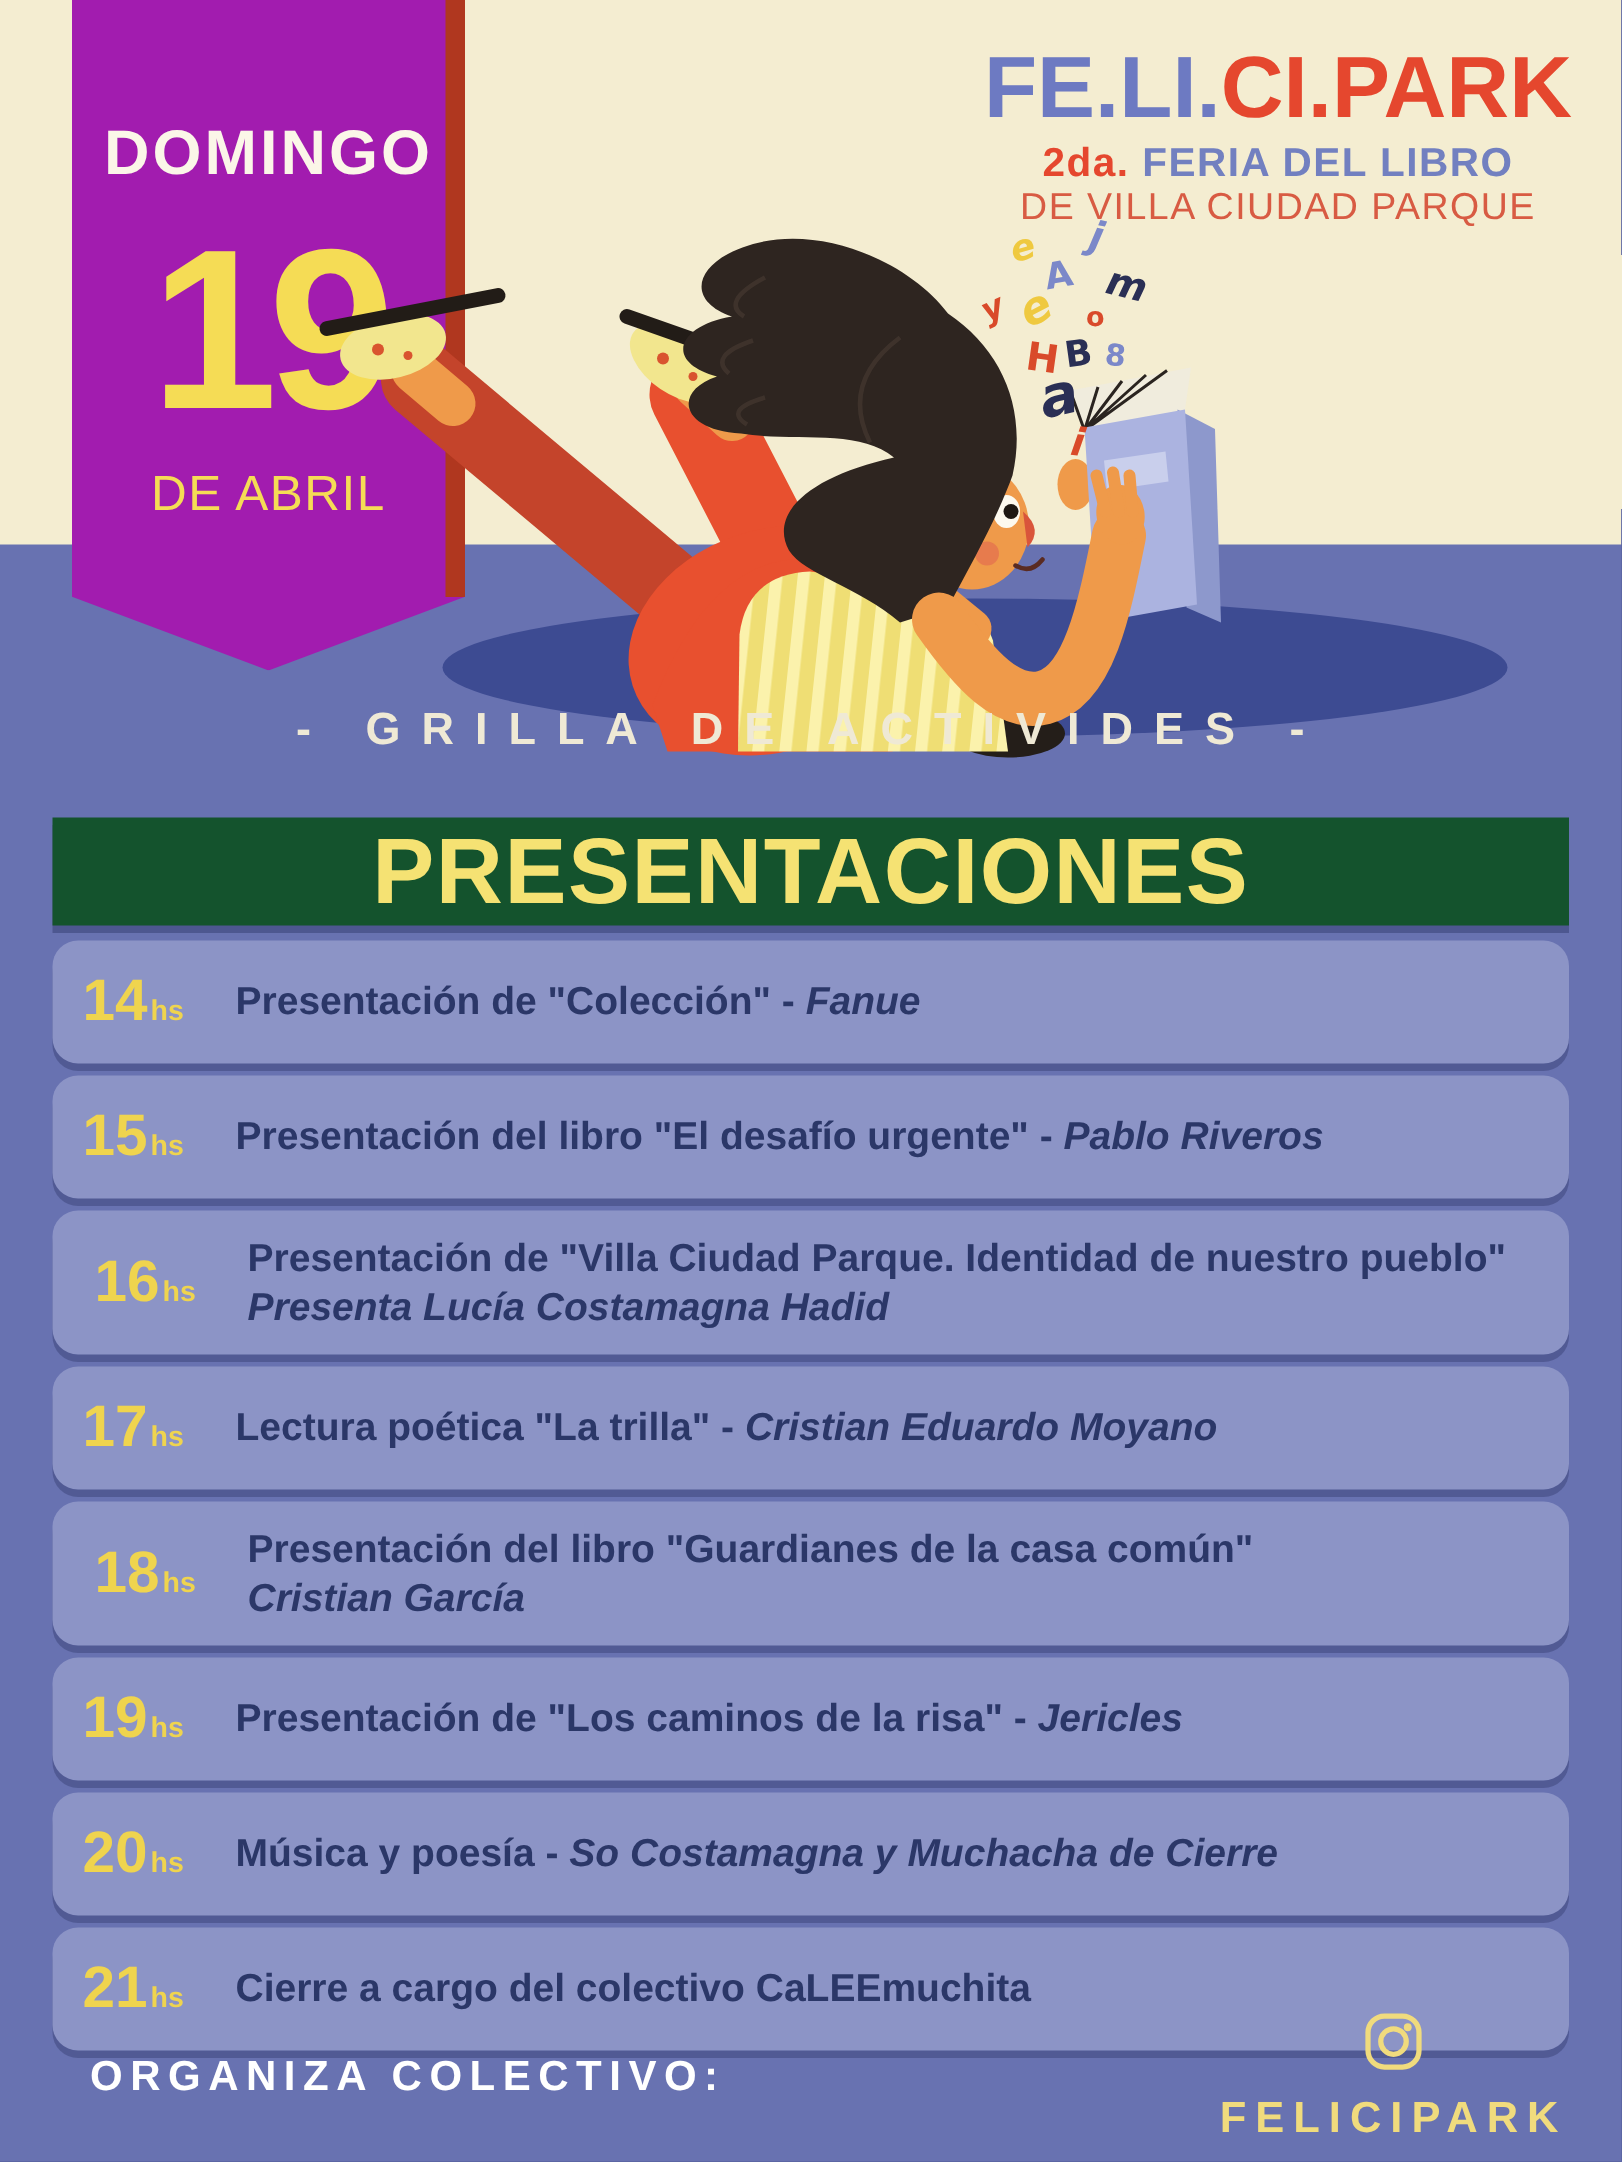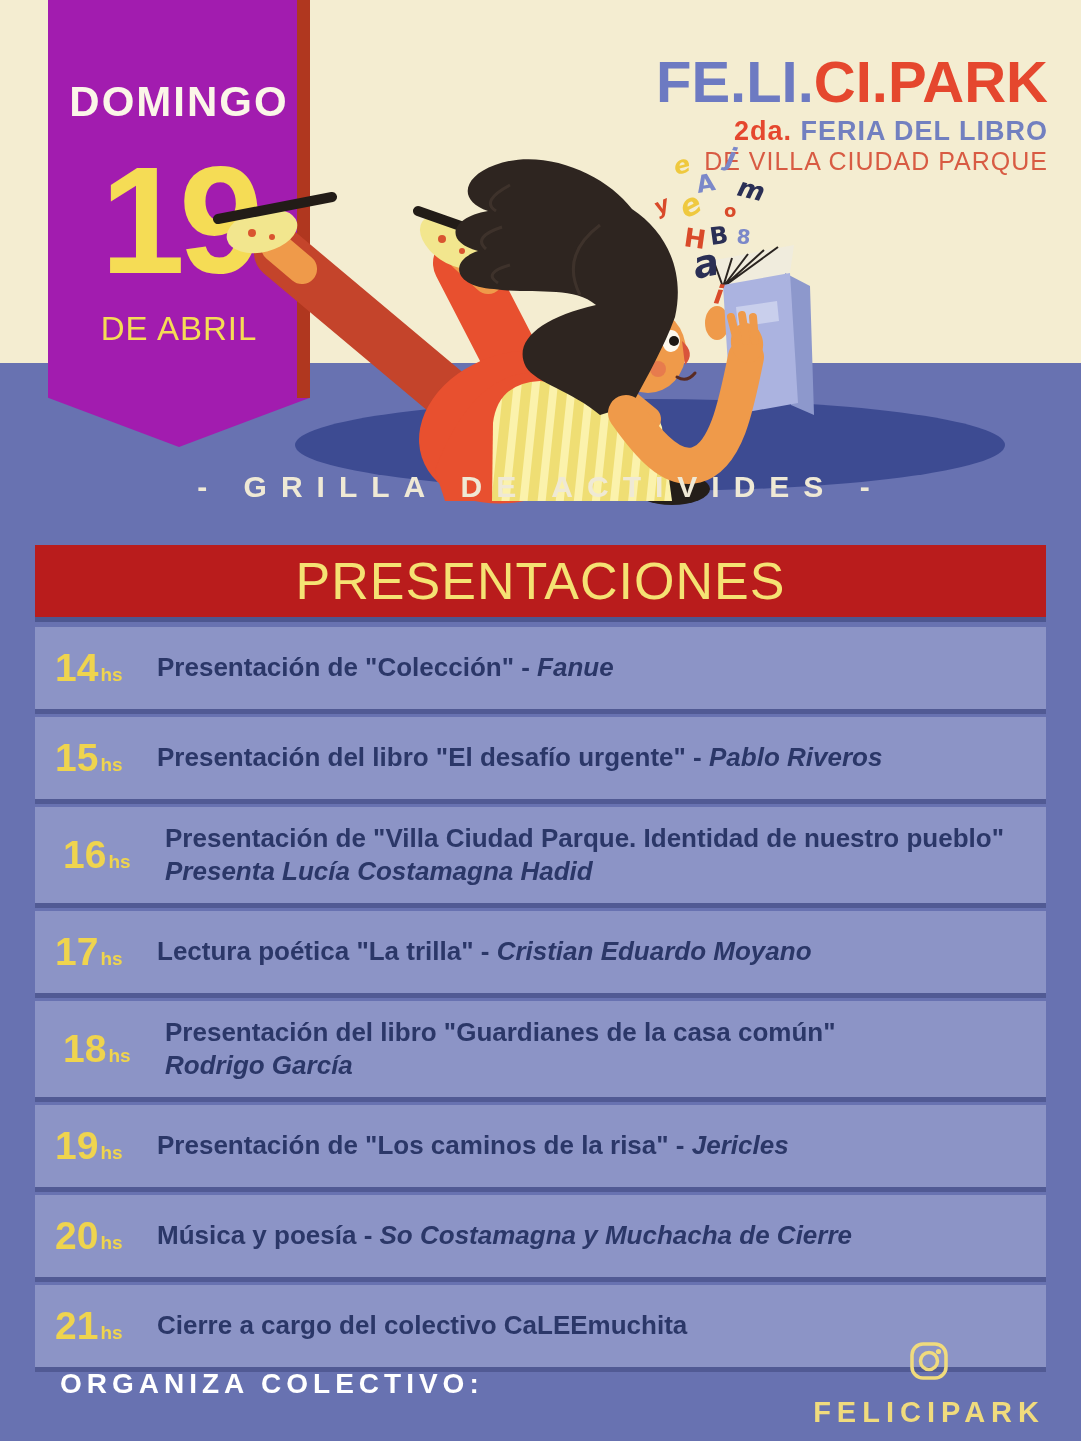--- a/index.html
+++ b/index.html
@@ -11,40 +11,40 @@
 
   
   .ribbon{position:absolute;left:48px;top:0;width:262px;height:447px;background:#a21caf;
           clip-path:polygon(0 0,100% 0,100% 89%,50% 100%,0 89%);text-align:center;}
   .ribbon-fold{position:absolute;right:0;top:0;width:13px;height:398px;background:#B0371F;}
   .ribbon-day{margin-top:78px;color:#FBF6E8;font-size:42px;font-weight:bold;letter-spacing:2px;}
   .ribbon-number{margin-top:18px;color:#F5DC55;font-size:152px;font-weight:bold;line-height:1;letter-spacing:-6px;}
   .ribbon-month{margin-top:14px;color:#F5DC55;font-size:33px;font-weight:normal;letter-spacing:1px;}
 
   
-  .logo{position:absolute;right:33px;top:52px;text-align:right;line-height:1.05;}
+  .logo{position:absolute;right:33px;top:29px;text-align:center;line-height:1.05;}
   .logo-title{font-size:58px;font-weight:bold;letter-spacing:0;}
   .logo-title .blue{color:#6D7AC2;}
   .logo-title .red{color:#E5472E;}
   .logo-sub1{margin-top:4px;font-size:27px;font-weight:bold;color:#7280C0;letter-spacing:1px;}
   .logo-sub1 .red{color:#E5472E;}
   .logo-sub2{margin-top:3px;font-size:25px;color:#D85B43;letter-spacing:1px;}
 
   
   .grilla{position:absolute;left:0;top:470px;width:100%;text-align:center;color:#EFE9D5;
           font-size:30px;font-weight:bold;letter-spacing:14px;}
 
   
   .board{position:absolute;left:35px;right:35px;top:545px;}
-  .board-title{background:#b91c1c;min-height:72px;display:flex;align-items:center;justify-content:center;
-               color:#F5E273;font-size:52px;font-weight:normal;letter-spacing:1px;
+  .board-title{background:#14532d;min-height:72px;display:flex;align-items:center;justify-content:center;
+               color:#F5E273;font-size:62px;font-weight:bold;letter-spacing:1px;
                box-shadow:0 5px 0 rgba(30,38,82,.35);}
   .rows{margin-top:10px;display:flex;flex-direction:column;gap:8px;}
   .row{background:#8C94C6;min-height:70px;display:flex;align-items:center;padding:6px 20px;
-       box-shadow:0 5px 0 rgba(30,38,82,.30);}
+       box-shadow:0 5px 0 rgba(30,38,82,.30);border-radius:17px;}
   .row.tall{min-height:84px;padding-left:28px;}
   .time{flex:0 0 102px;color:#EFD44E;white-space:nowrap;}
   .t-num{font-size:39px;font-weight:bold;}
   .t-unit{font-size:19px;font-weight:bold;margin-left:2px;}
   .desc{color:#2B3768;font-size:26px;font-weight:600;line-height:1.28;}
   .it{font-style:italic;}
   .l2:empty{display:none;}
 
   
   .footer{position:absolute;left:60px;right:36px;top:1352px;height:64px;display:flex;align-items:center;}
@@ -196,21 +196,21 @@
         <div class="time"><span class="t-num">17</span><span class="t-unit">hs</span></div>
         <div class="desc">
             <div class="l1"><span>Lectura poética "La trilla" - </span><span class="it">Cristian Eduardo Moyano</span></div>
           </div>
       </div>
 
       <div class="row tall">
         <div class="time"><span class="t-num">18</span><span class="t-unit">hs</span></div>
         <div class="desc">
             <div class="l1"><span>Presentación del libro "Guardianes de la casa común"</span><span class="it"></span></div>
-            <div class="l2 it">Rodrigo García</div>
+            <div class="l2 it">Cristian García</div>
           </div>
       </div>
 
       <div class="row">
         <div class="time"><span class="t-num">19</span><span class="t-unit">hs</span></div>
         <div class="desc">
             <div class="l1"><span>Presentación de "Los caminos de la risa" - </span><span class="it">Jericles</span></div>
           </div>
       </div>
 

